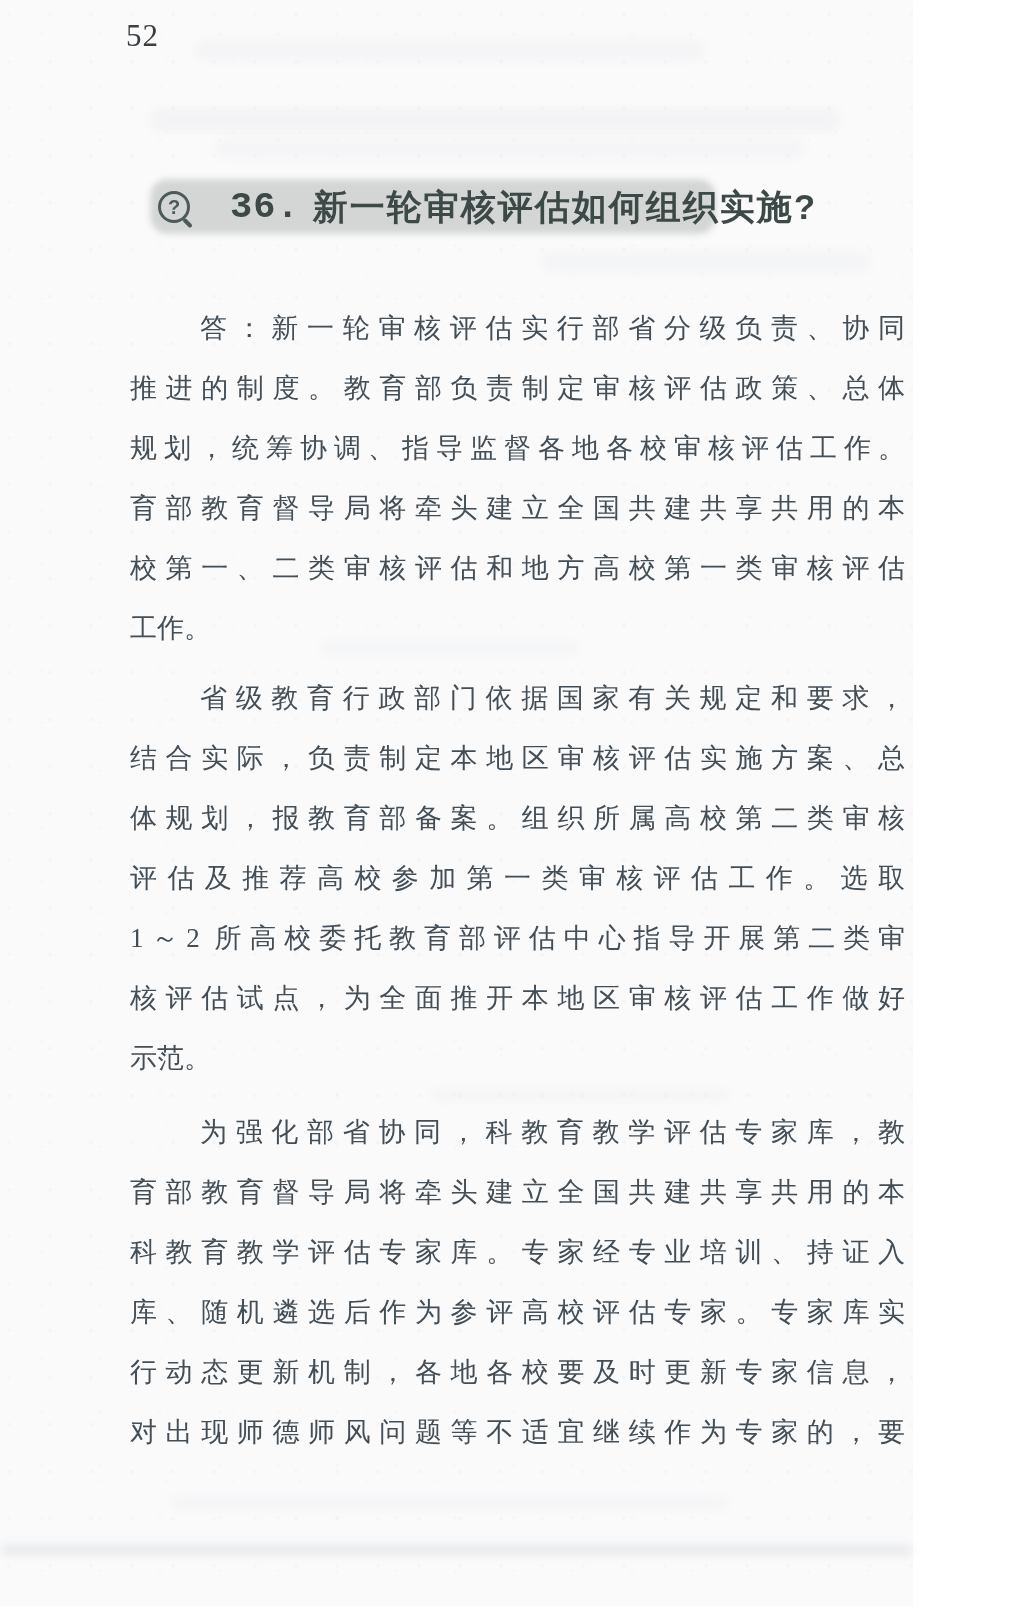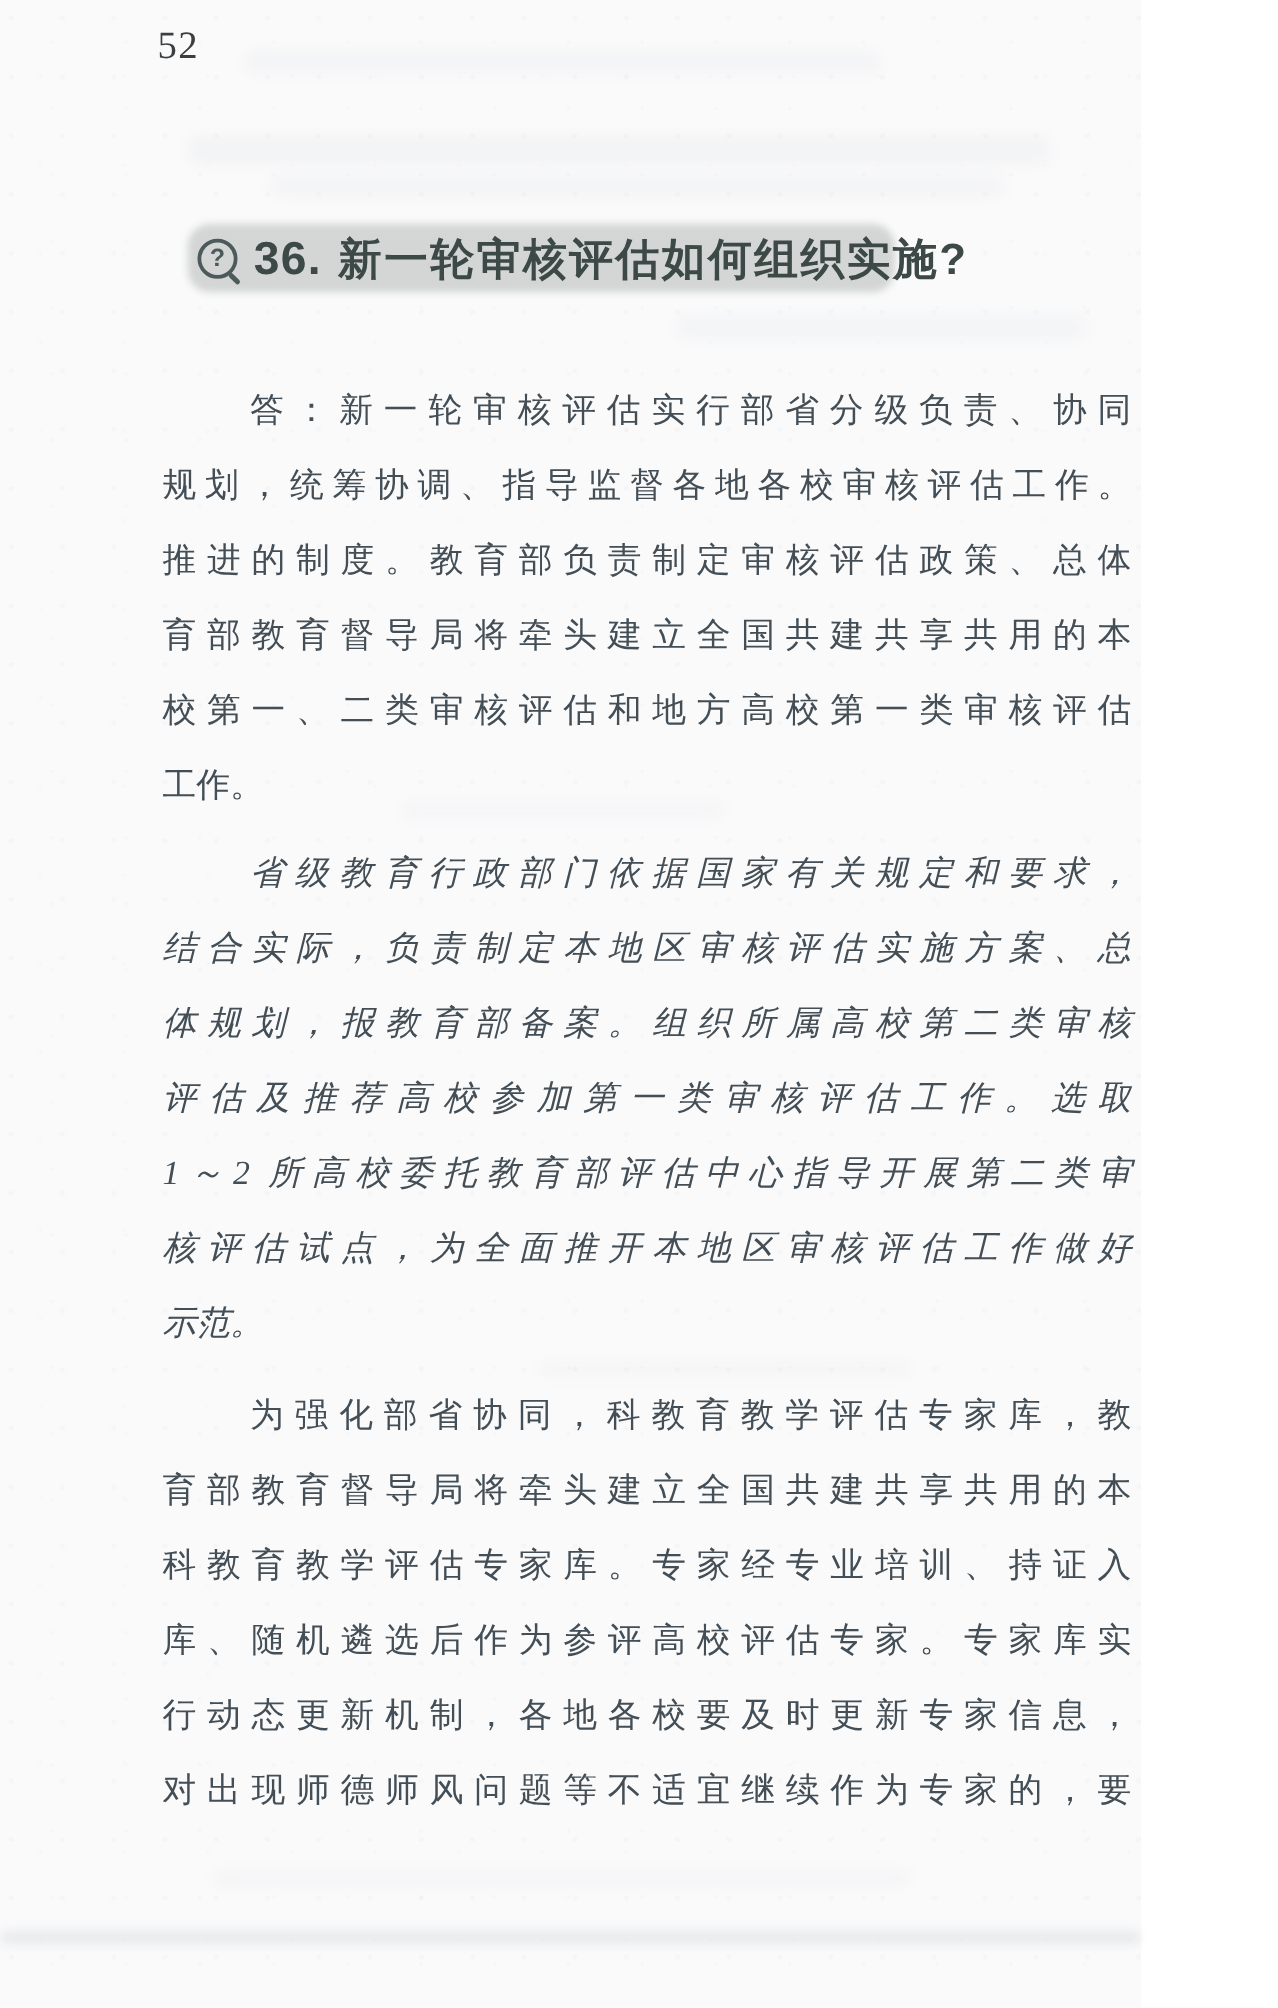--- a/index.html
+++ b/index.html
@@ -43,30 +43,30 @@
     border:3px solid #4c5a5b; border-radius:50%;
     display:flex; align-items:center; justify-content:center;
     font-size:20px; line-height:1; font-weight:bold; color:#4c5a5b;
     background:transparent;
   }
   .q-tail {
     position:absolute; right:-3px; bottom:-2px;
     width:11px; height:4px; background:#4c5a5b;
     border-radius:2px; transform:rotate(45deg);
   }
-  .q-number { font-size:37px; letter-spacing:1px; font-family:Liberation Sans, sans-serif; }
+  .q-number { font-size:37px; letter-spacing:1px; font-family:Liberation Mono, monospace;margin-left:27px; }
   .q-title  { font-size:35px; letter-spacing:2px; }
   
   .answer {
     position:absolute; left:130px; top:298px; width:775px;
     font-size:27px; line-height:60px; color:#434e56;
   }
   .para { margin:0; }
   .para.p1 { margin-bottom:10px; }
-  .para.p2 { margin-bottom:14px;font-style:italic; }
+  .para.p2 { margin-bottom:14px; }
   .line { text-align:justify; text-align-last:justify; }
   .line.indent { text-indent:70px; }
   .line.short { text-align-last:left; }
   
   .artifact {
     position:absolute; background:#8f979c; border-radius:9px; filter:blur(5px);
   }
 </style>
 </head>
 <body>
@@ -90,22 +90,22 @@
       <span class="q-circle">?</span>
       <span class="q-tail"></span>
     </span>
     <span class="q-number">36.</span>
     <span class="q-title">新一轮审核评估如何组织实施?</span>
   </div>
 
   <div class="answer">
     <div class="para p1">
       <div class="line indent">答：新一轮审核评估实行部省分级负责、协同</div>
+      <div class="line">推进的制度。教育部负责制定审核评估政策、总体</div>
       <div class="line">规划，统筹协调、指导监督各地各校审核评估工作。</div>
-      <div class="line">推进的制度。教育部负责制定审核评估政策、总体</div>
       <div class="line">育部教育督导局将牵头建立全国共建共享共用的本</div>
       <div class="line">校第一、二类审核评估和地方高校第一类审核评估</div>
       <div class="line short">工作。</div>
     </div>
     <div class="para p2">
       <div class="line indent">省级教育行政部门依据国家有关规定和要求，</div>
       <div class="line">结合实际，负责制定本地区审核评估实施方案、总</div>
       <div class="line">体规划，报教育部备案。组织所属高校第二类审核</div>
       <div class="line">评估及推荐高校参加第一类审核评估工作。选取</div>
       <div class="line">1～2 所高校委托教育部评估中心指导开展第二类审</div>

